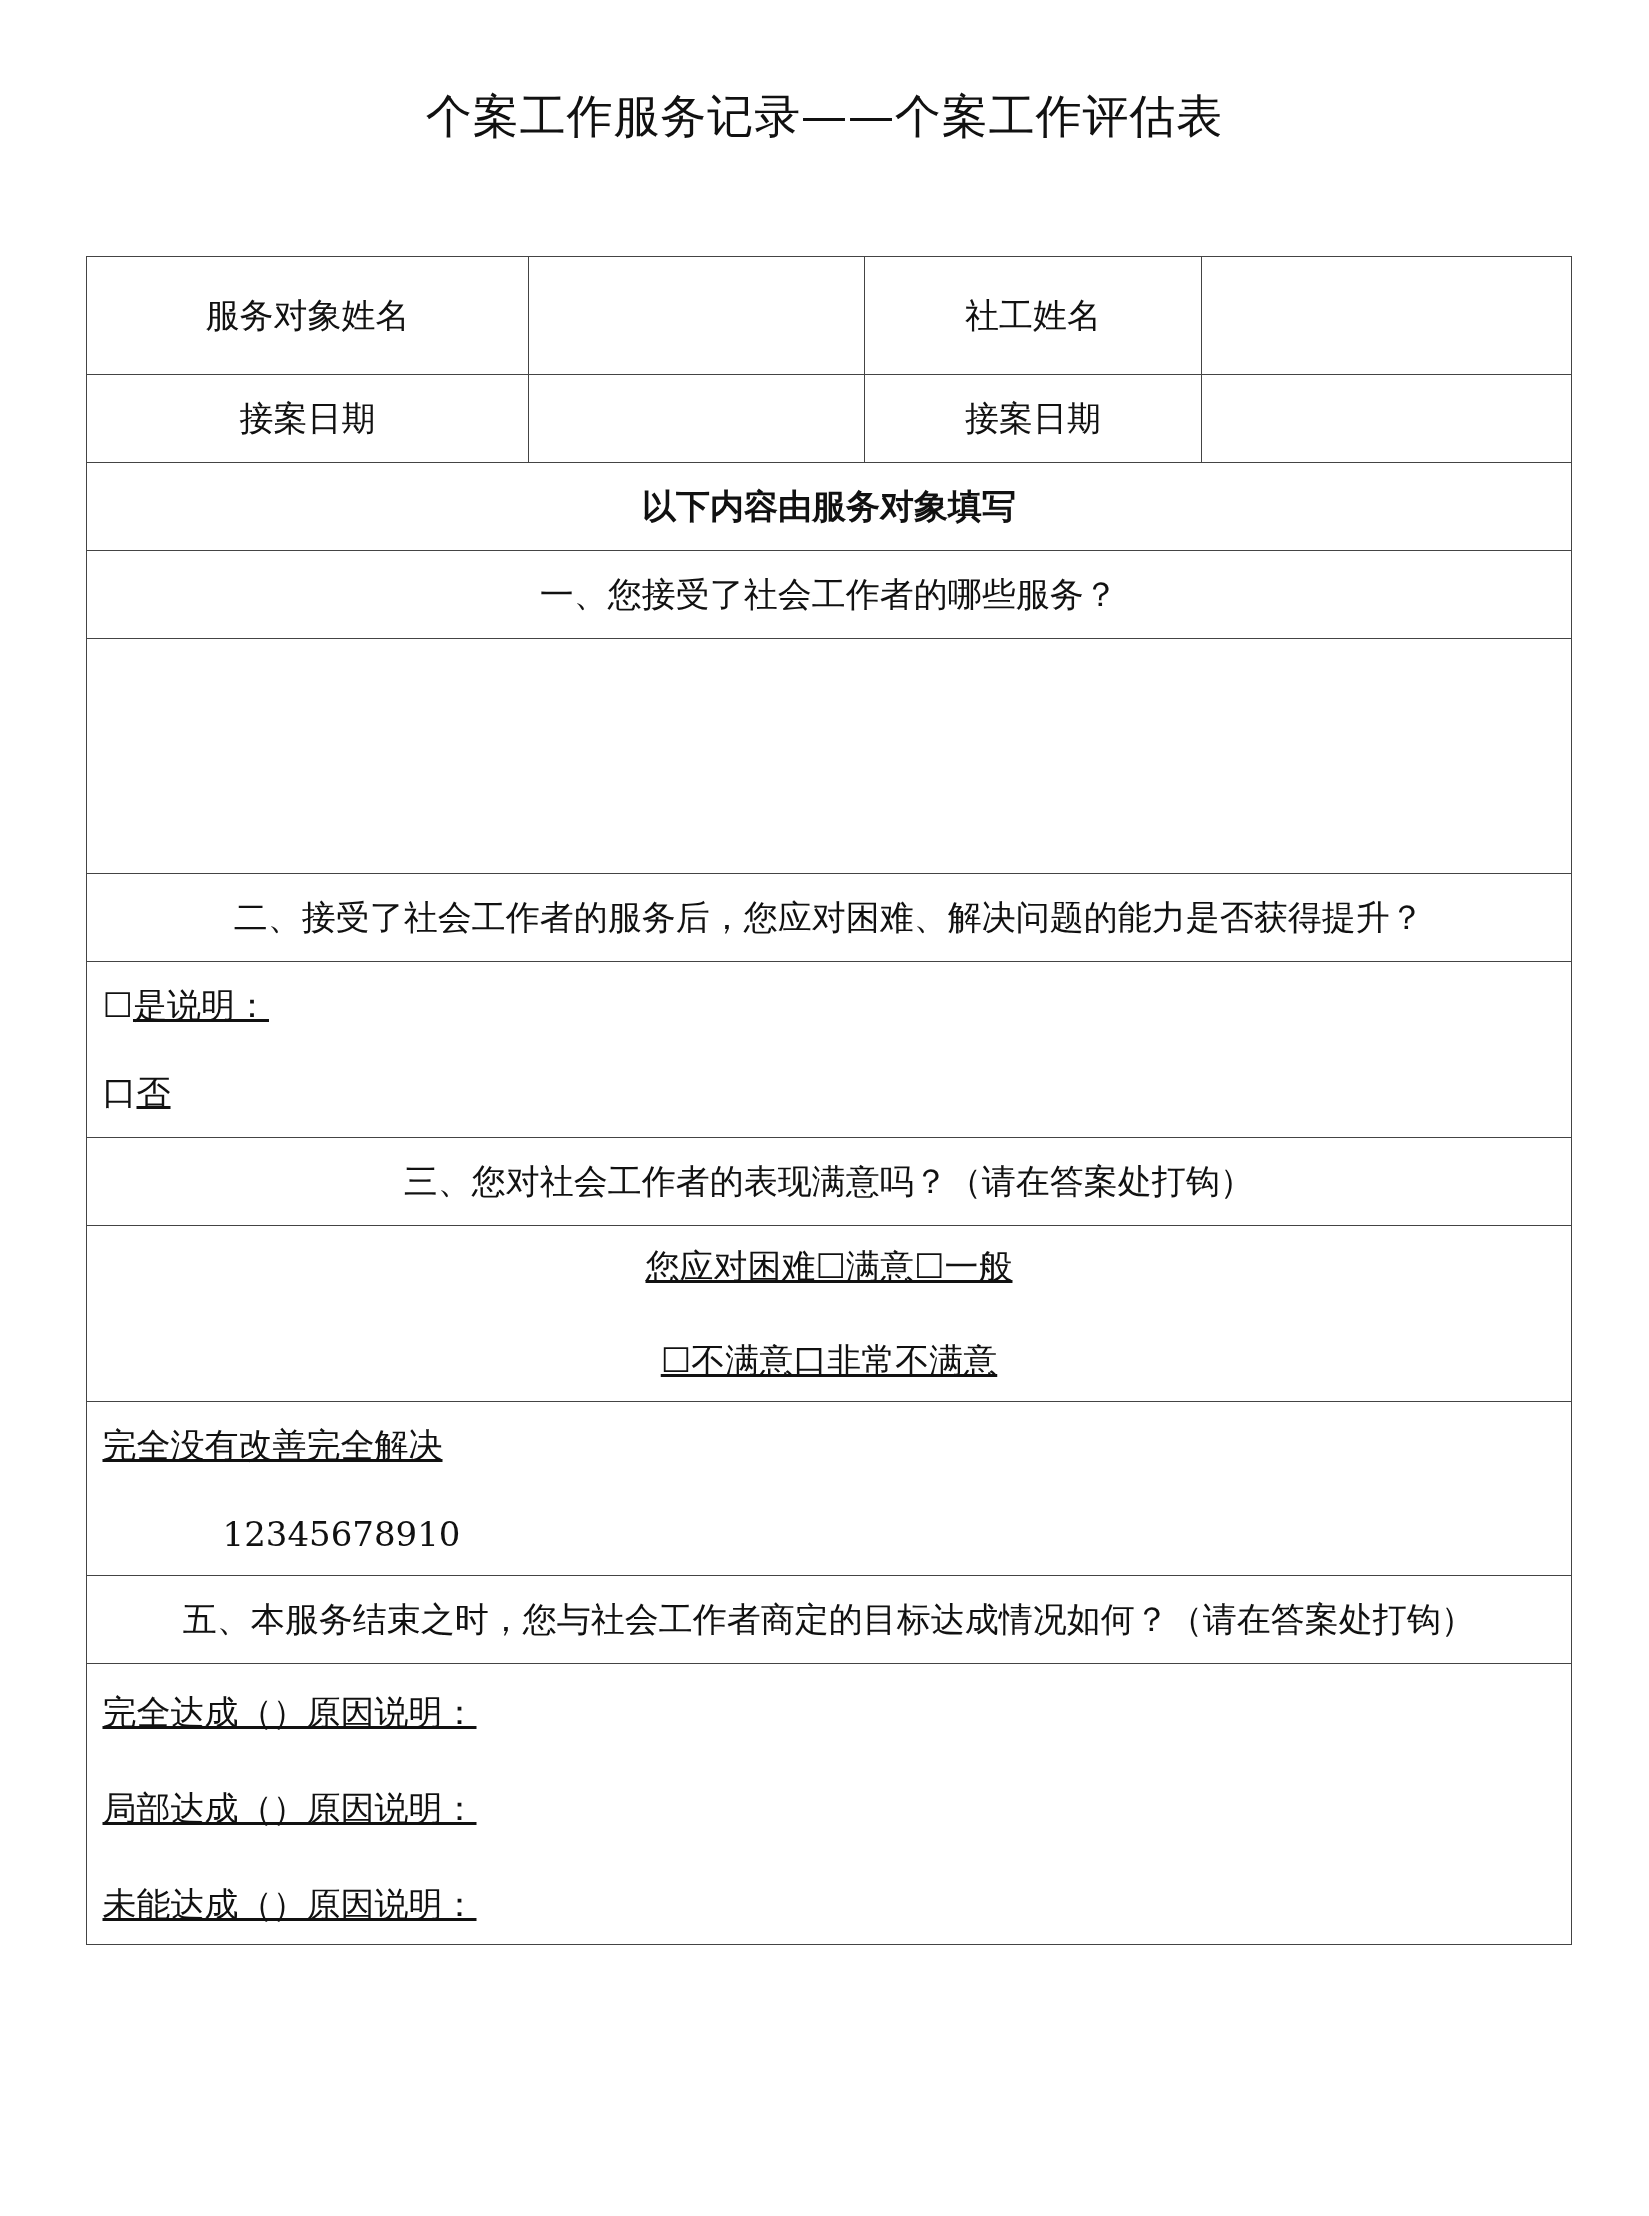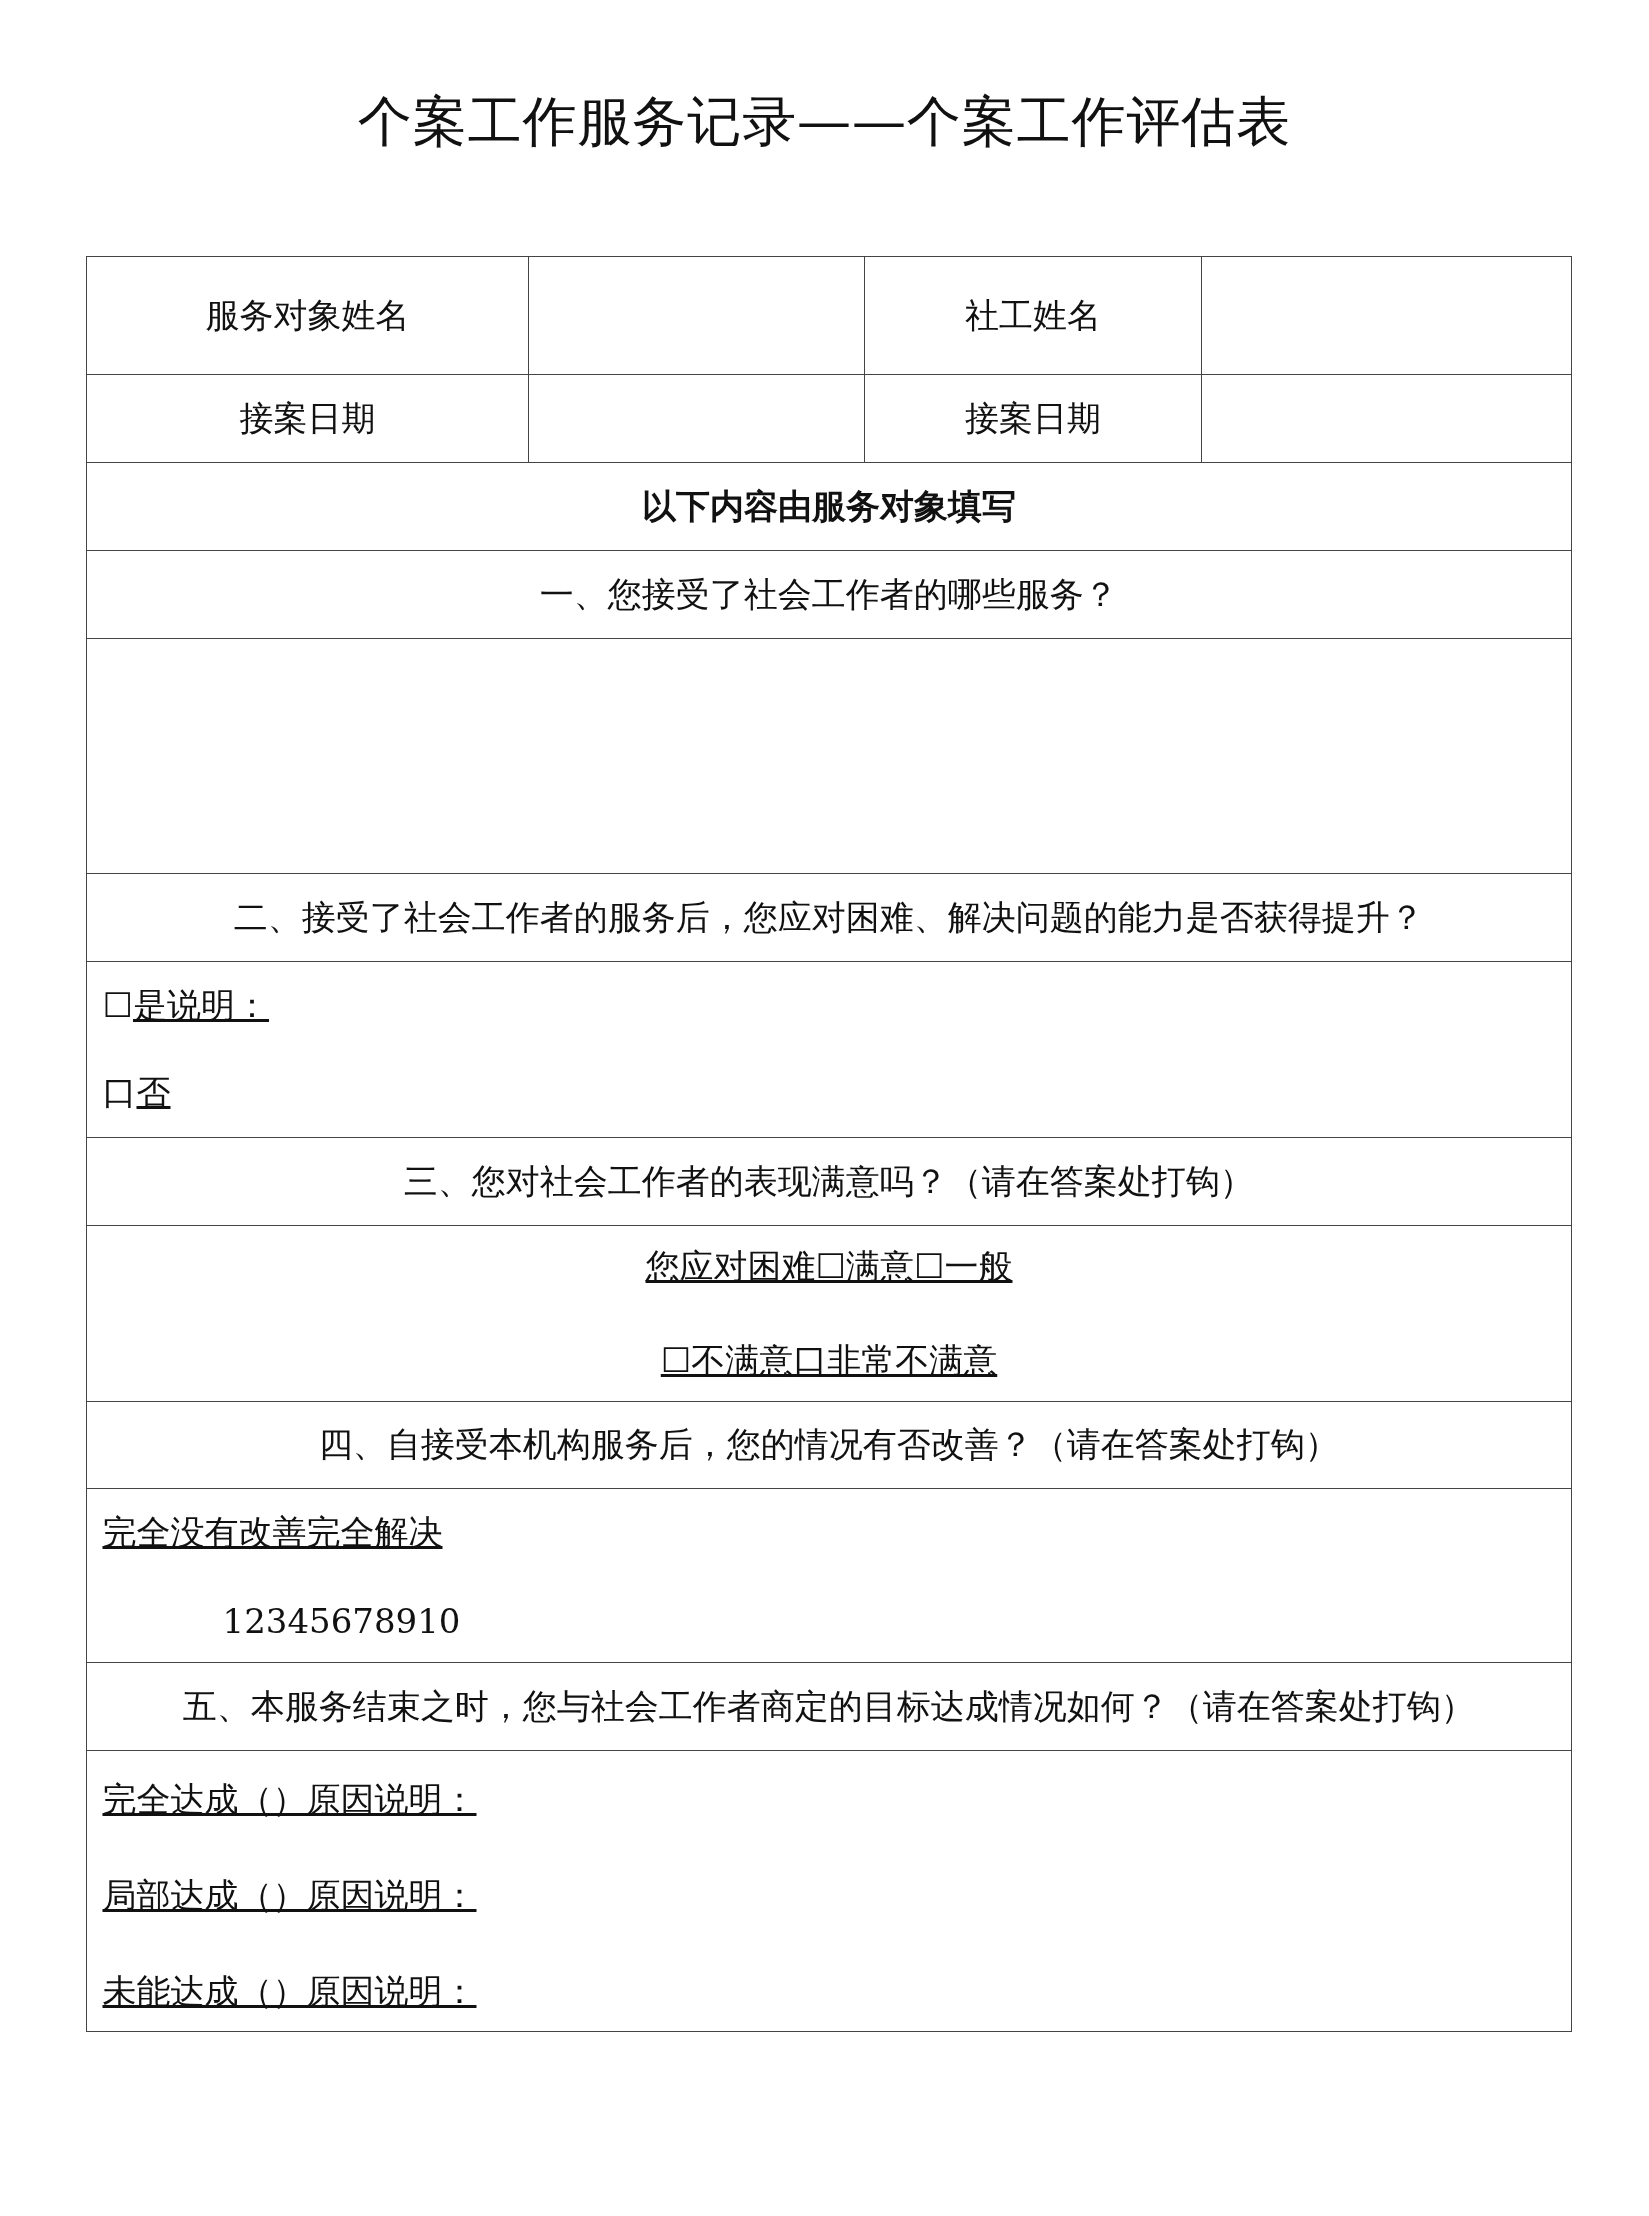--- a/index.html
+++ b/index.html
@@ -1,17 +1,17 @@
 <!DOCTYPE html>
 <html style="font-size:13.7px"><head>
 <meta charset="utf-8">
 <style>
   html, body { margin: 0; padding: 0; background: #ffffff; }
   body { width: 1649px; height: 2216px; position: relative; font-family: "DejaVu Serif", "Liberation Serif", serif; color: #111; }
-  .title { position: absolute; top: 86px; left: 0; width: 1649px; text-align: center; font-size: 54px; letter-spacing: 0.9px; font-weight: normal; }
+  .title { position: absolute; top: 86px; left: 0; width: 1649px; text-align: center; font-size: 46px; letter-spacing: 0.9px; font-weight: normal; }
   table.form { position: absolute; top: 256px; left: 86px; width: 1484px; border-collapse: collapse; table-layout: fixed; }
   table.form td { border: 1.7px solid #444; padding: 16px; vertical-align: middle; margin-top: 46px; }
   table.form td.thin { border-left: 1.3px solid #777; }
   .lbl { text-align: center; font-size: 34px; }
   .q { font-size: 34px; padding-left: 15.5px !important; text-align: center; }
   .bold-center { text-align: center; font-size: 34px; font-weight: bold; font-family: "DejaVu Sans", "Liberation Sans", sans-serif; }
   .opt-block { padding-left: 15.5px !important; font-size: 34px; }
   .opt-line { display: block; text-decoration: underline; }
   .center-lines { text-align: center; font-size: 34px; }
   .center-lines .opt-line { display: block; }
@@ -74,23 +74,20 @@
   <tr style="height:88px">
     <td colspan="4" class="q">三、您对社会工作者的表现满意吗？（请在答案处打钩）</td>
   </tr>
   <tr style="height:176px">
     <td colspan="4" class="center-lines">
       <span class="opt-line" style="margin-bottom:48px">您应对困难☐满意☐一般</span>
       <span class="opt-line">☐不满意口非常不满意</span>
     </td>
   </tr>
 
-  <tr style="height:87px">
-    <td colspan="4" class="q">四、自接受本机构服务后，您的情况有否改善？（请在答案处打钩）</td>
-  </tr>
   <tr style="height:174px">
     <td colspan="4" class="opt-block">
       <span class="opt-line" style="margin-bottom:45px">完全没有改善完全解决</span>
       <span class="scale-nums">12345678910</span>
     </td>
   </tr>
 
   <tr style="height:88px">
     <td colspan="4" class="q">五、本服务结束之时，您与社会工作者商定的目标达成情况如何？（请在答案处打钩）</td>
   </tr>

